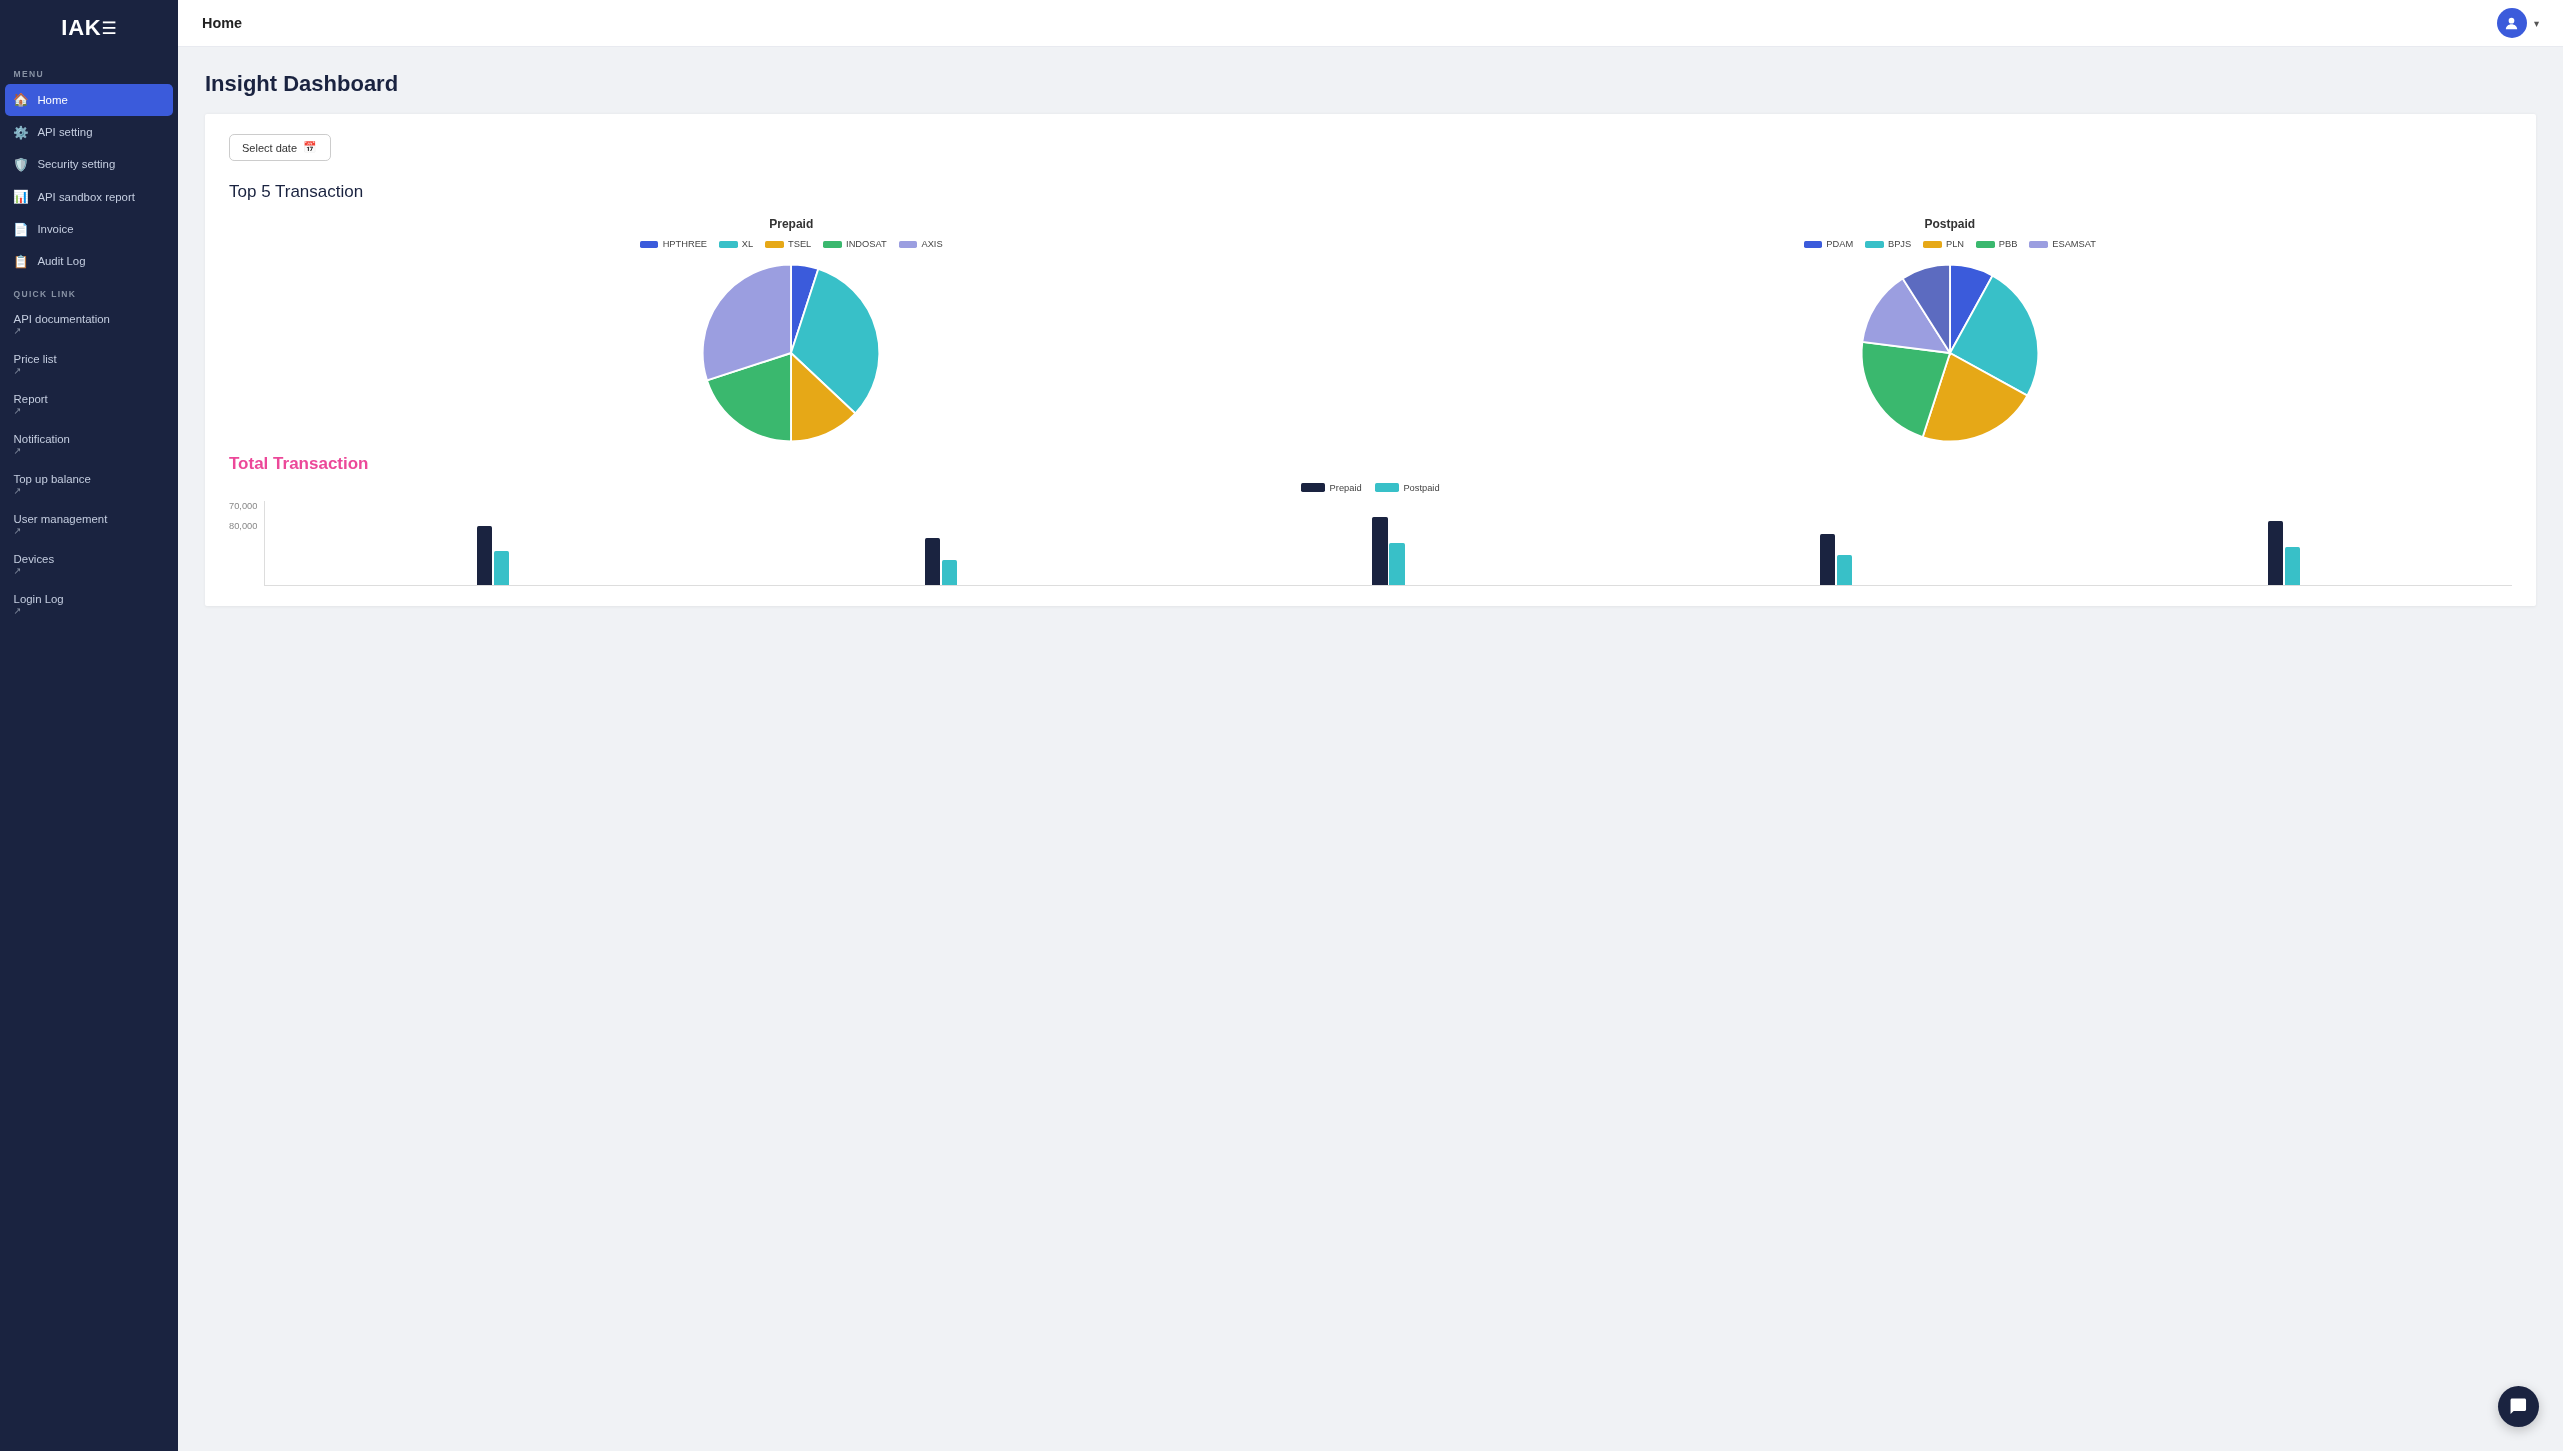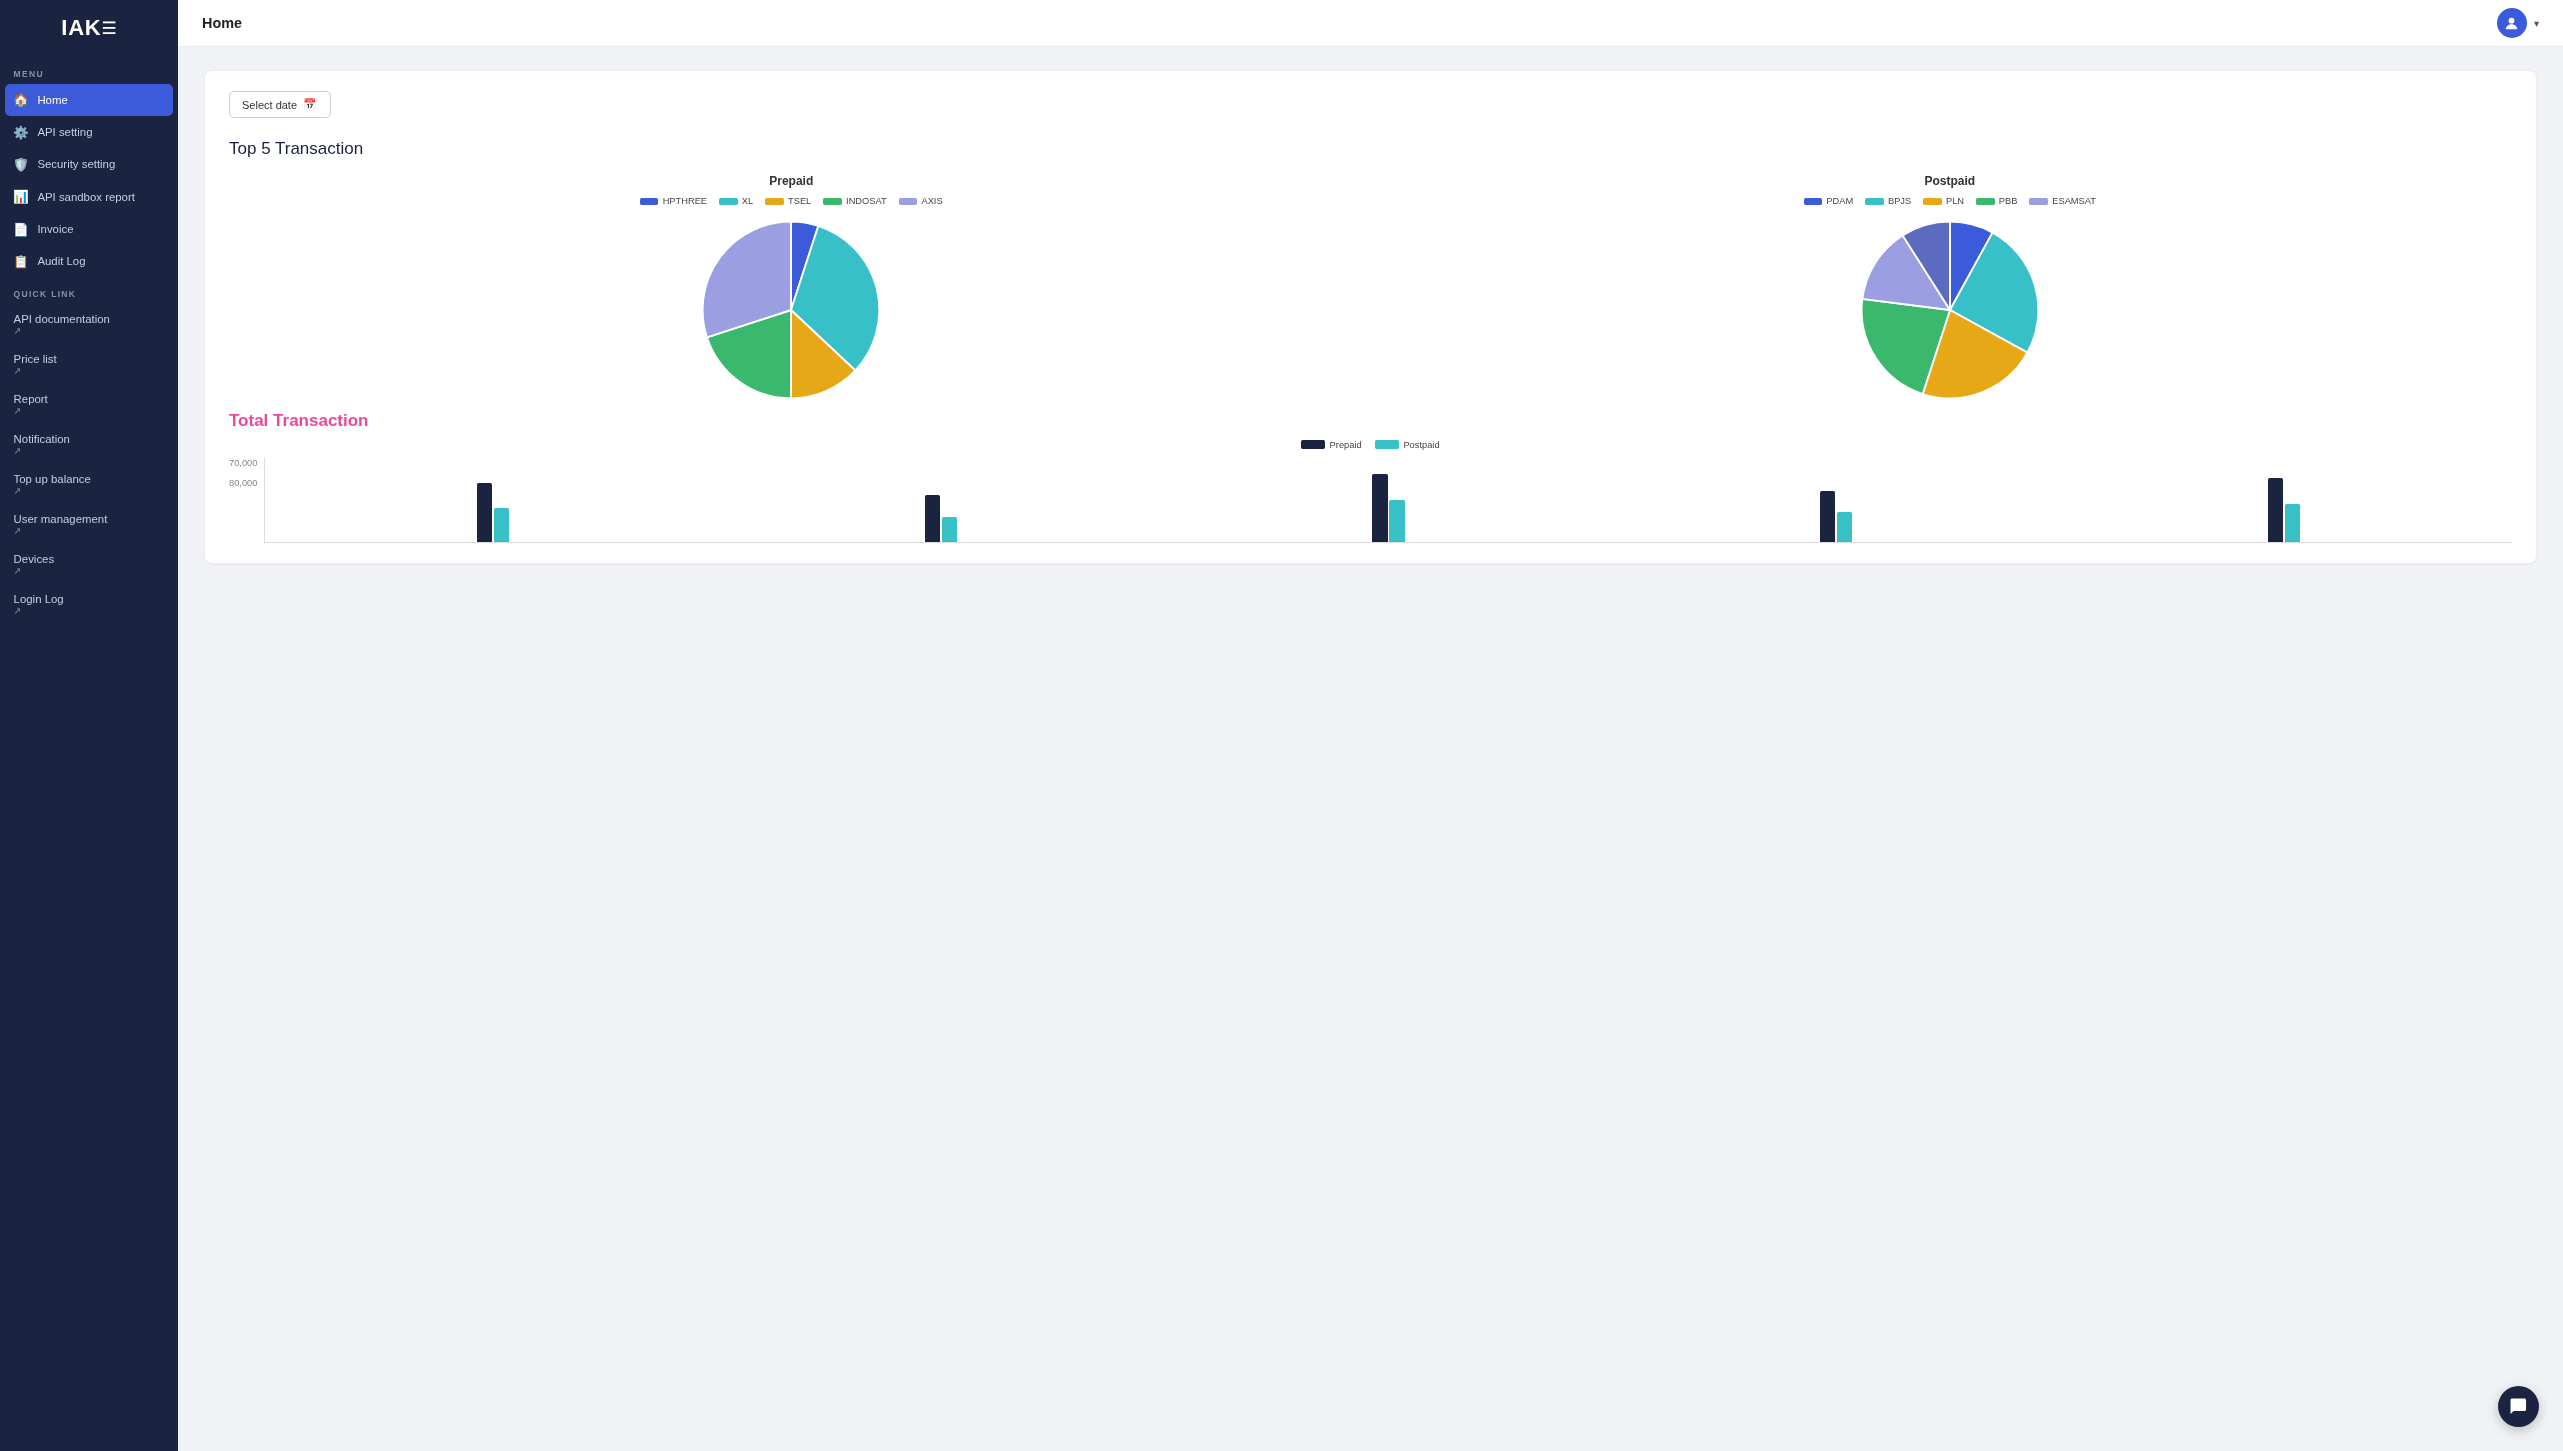--- a/index.html
+++ b/index.html
@@ -132,21 +132,21 @@
       background: #f0f2f5;
     }
     .dashboard-title {
       font-size: 22px;
       font-weight: 700;
       color: #1a2340;
       margin-bottom: 17px;
     }
     .card {
       background: #fff;
-      border-radius: 7px;
+      border-radius: 2px;
       padding: 20.3px 24px;
       margin-bottom: 20.3px;
       box-shadow: 0 0.8px 3.4px rgba(0,0,0,0.06);
     }
     .select-date-btn {
       display: flex;
       align-items: center;
       gap: 6.8px;
       border: 1.3px solid #ccc;
       border-radius: 5.1px;
@@ -340,20 +340,21 @@
         <svg width="17" height="17" viewBox="0 0 24 24" fill="white">
             <circle cx="12" cy="8" r="4"></circle>
             <path d="M4 20c0-4 3.6-7 8-7s8 3 8 7" fill="white"></path>
           </svg>
       </div>
       <span class="chevron-down">▾</span>
     </div>
   </div>
 
   <div id="content">
+    <div class="dashboard-title">Insight Dashboard</div>
 
     <div class="card">
 
       <button class="select-date-btn">
         <span>Select date</span>
         <span>📅</span>
       </button>
 
       <div class="section-title">Top 5 Transaction</div>
 

